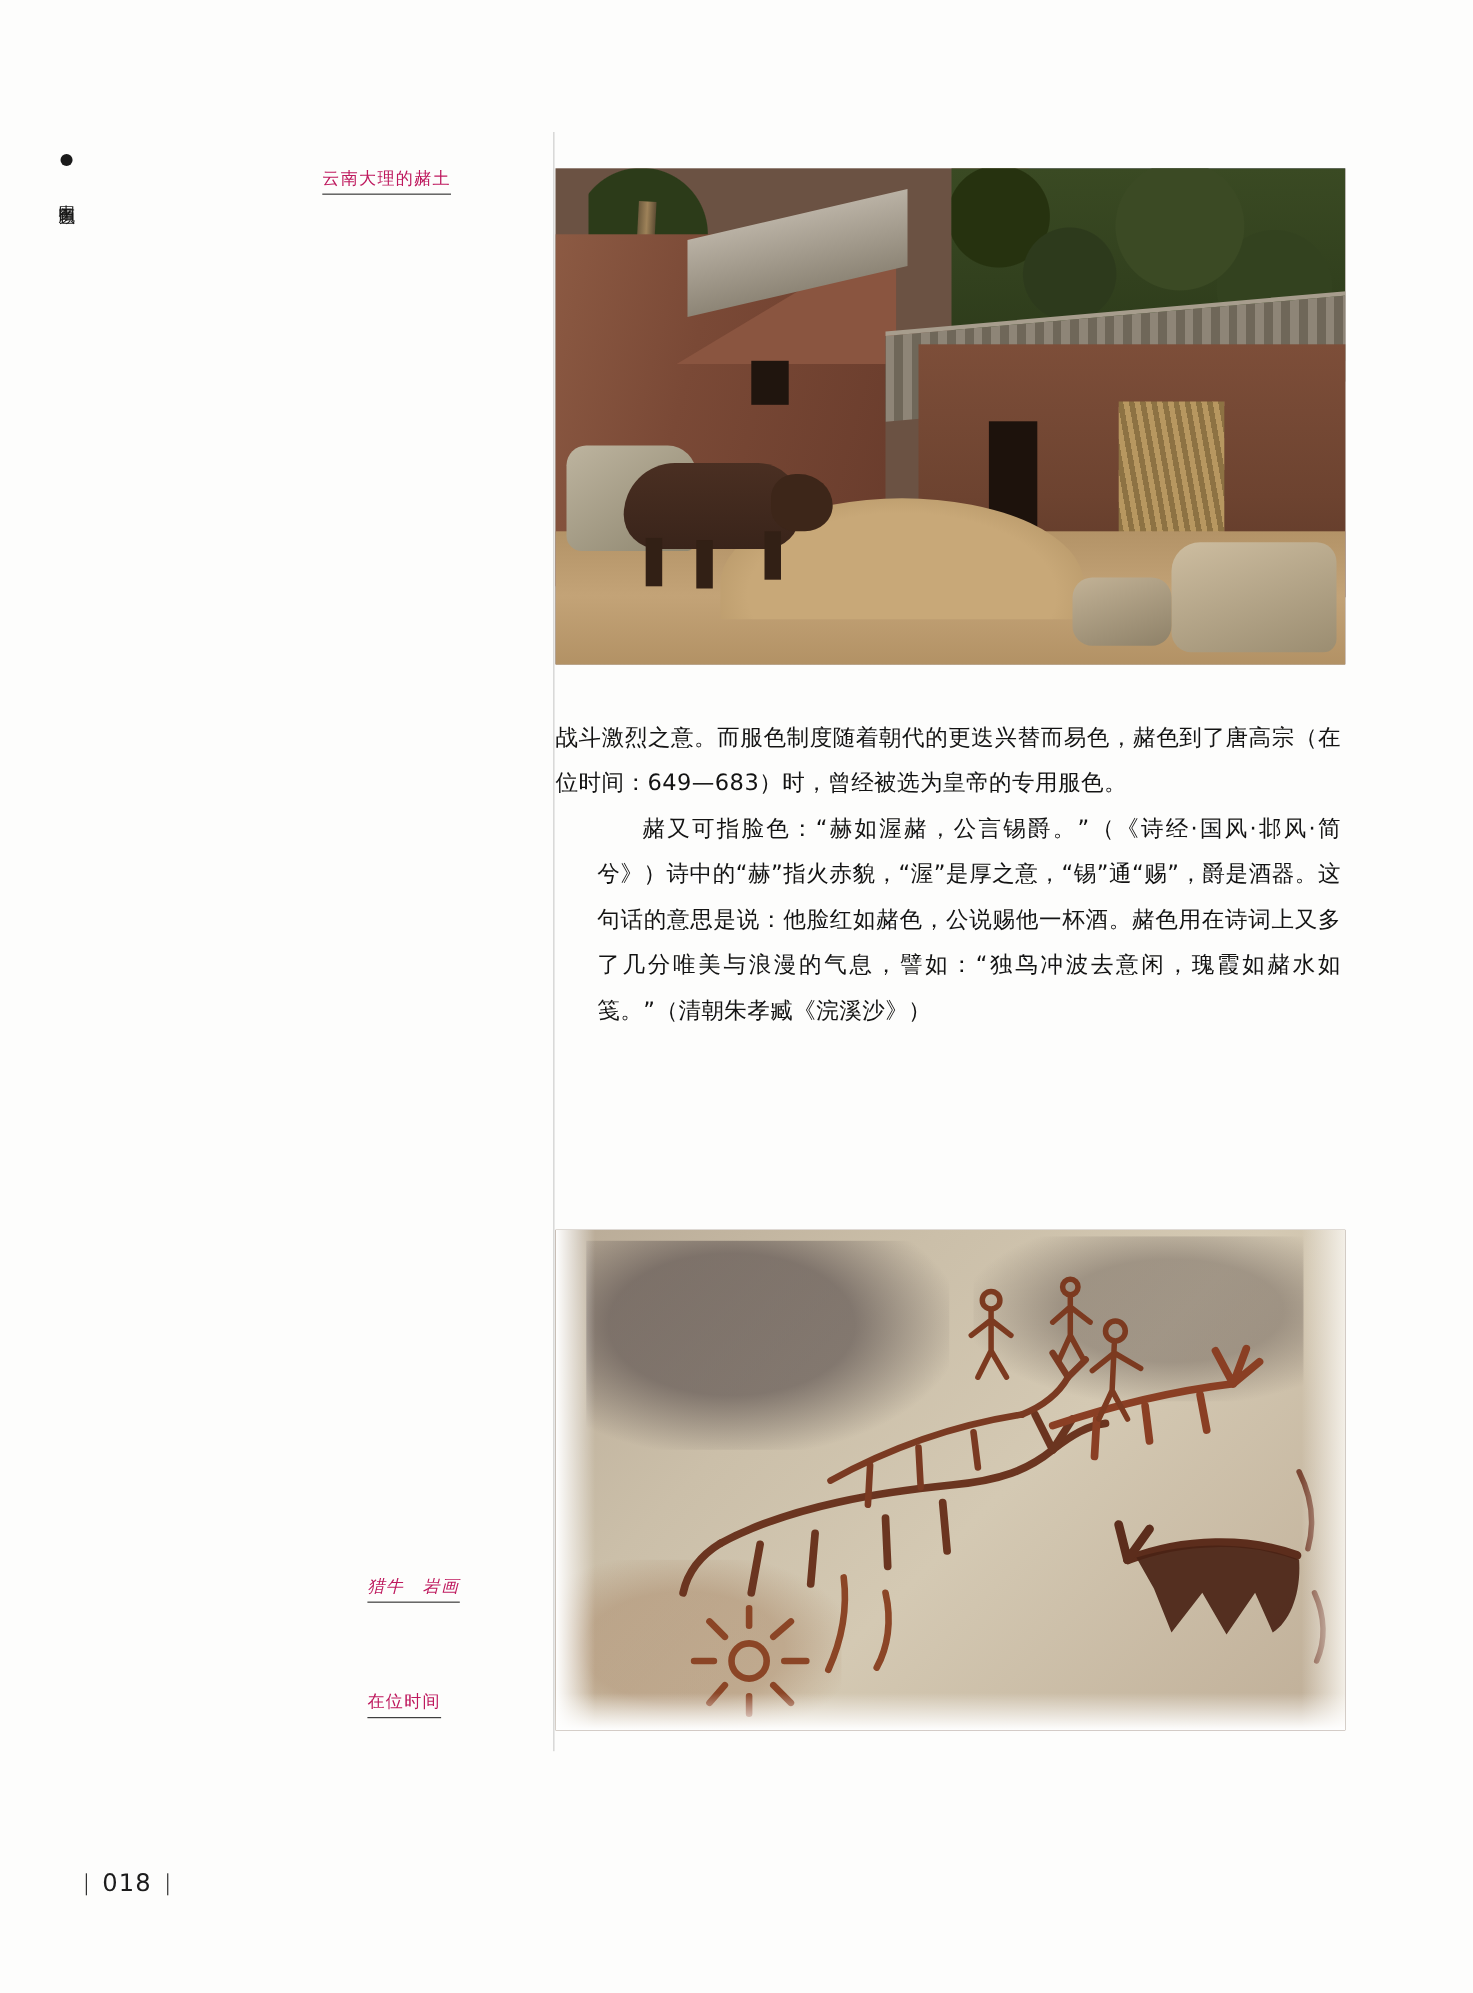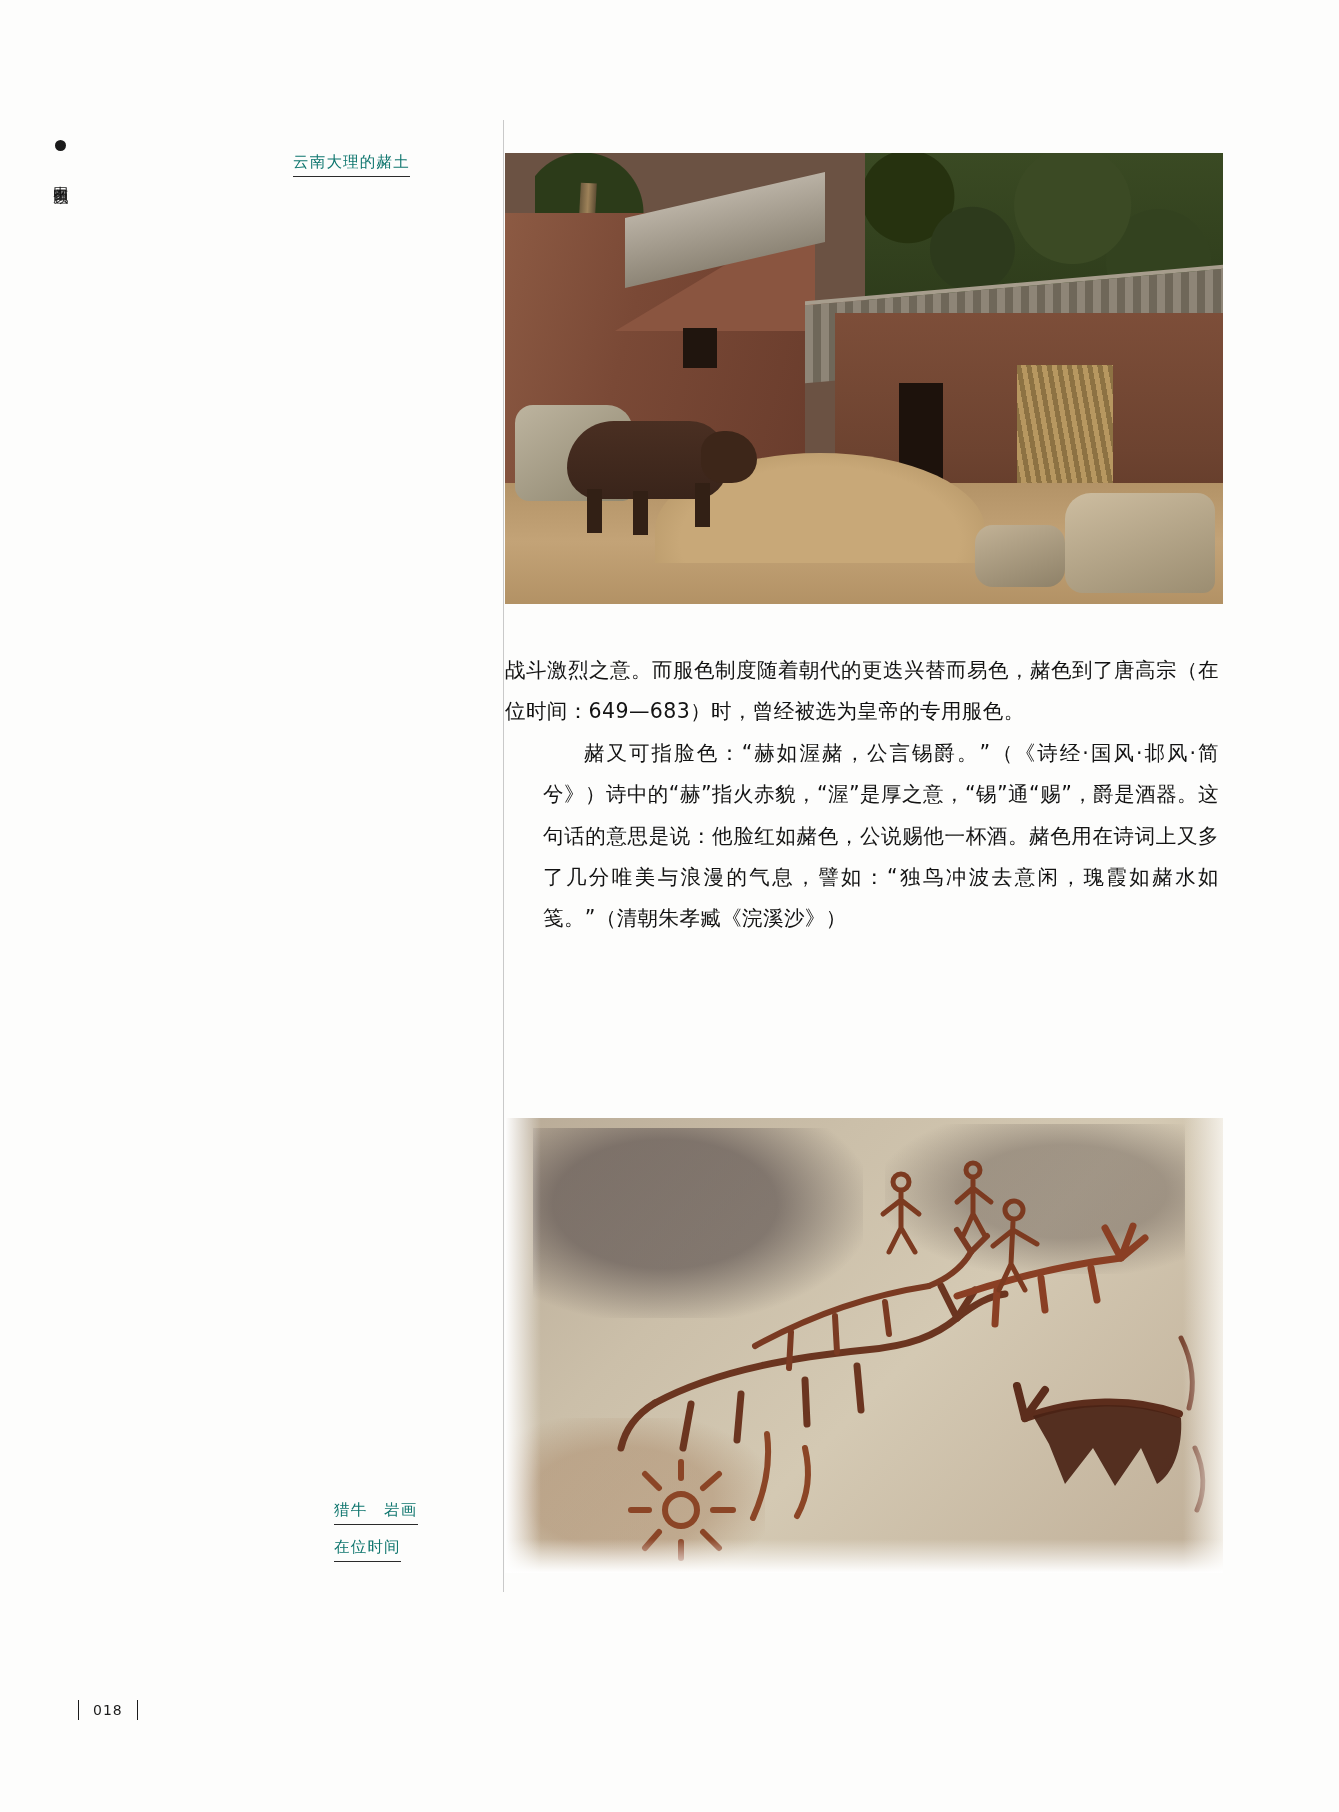--- a/index.html
+++ b/index.html
@@ -57,32 +57,33 @@
     width: 1px;
     height: 1472px;
     background: #c9c9c9;
   }
 
   
   .caption {
     position: absolute;
     font-size: 15.5px;
     letter-spacing: 1.2px;
-    color: #0f766e;
+    color: #be185d;
     border-bottom: 1px solid #2a2a2a;
     padding-bottom: 3px;
     white-space: nowrap;
   }
   .caption.top {
     left: 293px;
     top: 152px;
   }
   .caption.bottom1 {
     left: 334px;
-    top: 1500px;
+    top: 1432px;
+    font-style: italic;
   }
   .caption.bottom2 {
     left: 334px;
     top: 1537px;
   }
 
   
   .figure {
     position: absolute;
     overflow: hidden;
@@ -123,21 +124,21 @@
   }
 
   
   .folio {
     position: absolute;
     left: 78px;
     top: 1700px;
     display: flex;
     align-items: center;
     gap: 14px;
-    font-size: 14px;
+    font-size: 22px;
     color: #1c1c1c;
     letter-spacing: 1px;
   }
   .folio .bar {
     display: inline-block;
     width: 1px;
     height: 20px;
     background: #1c1c1c;
   }
 

